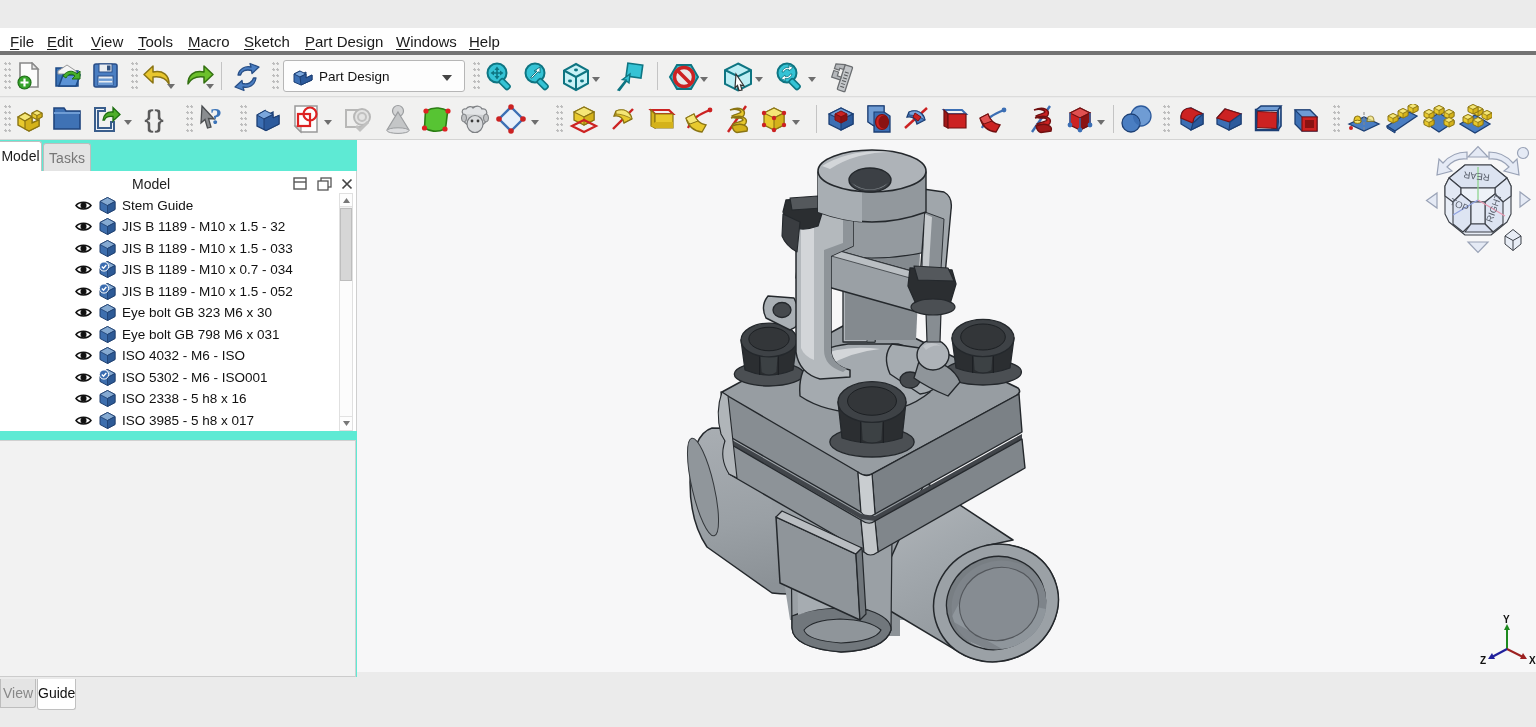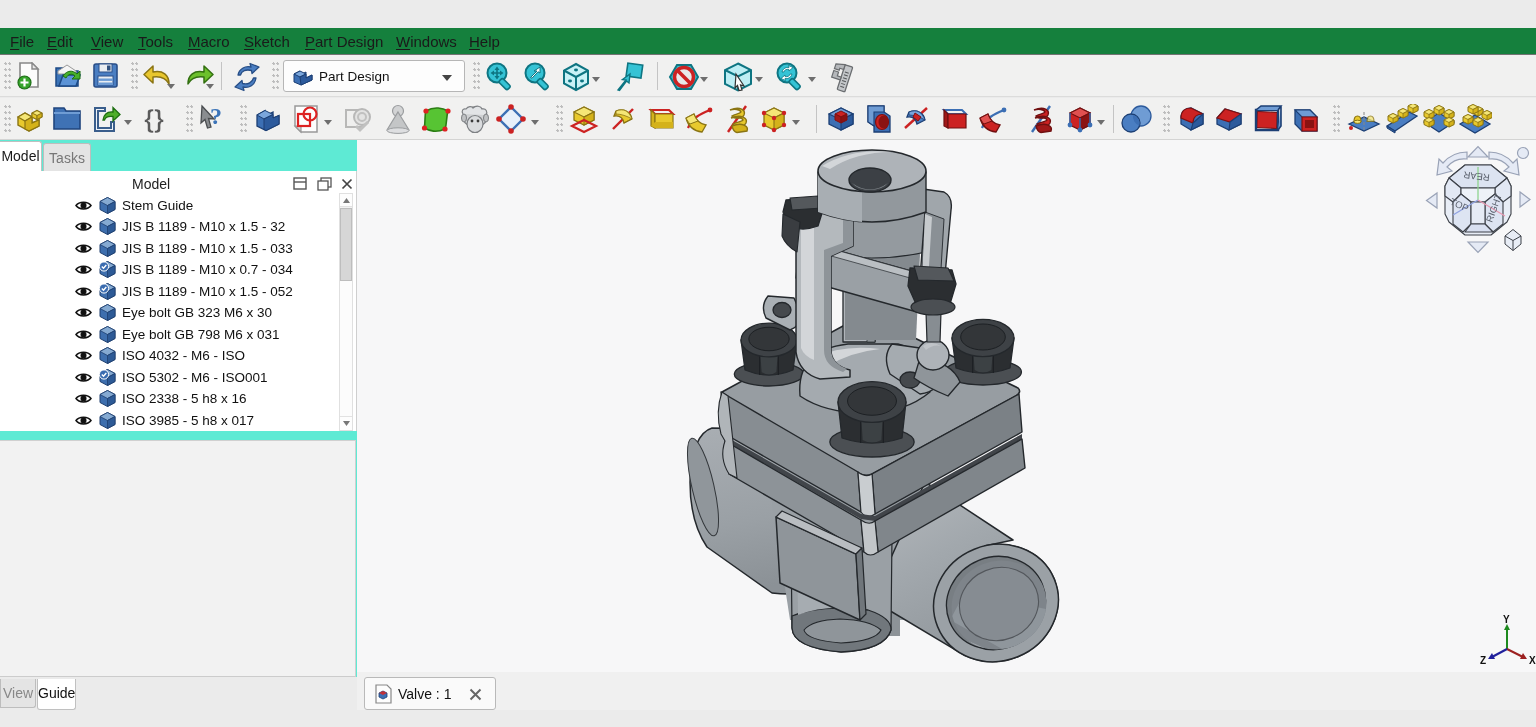--- a/index.html
+++ b/index.html
@@ -4,21 +4,21 @@
 <style>
 * { margin:0; padding:0; box-sizing:border-box; }
 html,body { width:1536px; height:727px; overflow:hidden; font-family:"Liberation Sans", sans-serif; }
 #app { position:relative; width:1536px; height:727px; background:#ebebeb; }
 
 #titlebar { position:absolute; left:0; top:0; width:1536px; height:28px; background:#f4f7fa; border-bottom:1px solid #e3e6e9; }
 #titlebar .title { position:absolute; left:25px; top:6px; font-size:14px; color:#1a1a1a; }
 #fclogo { position:absolute; left:11px; top:4px; }
 .winbtn { position:absolute; top:0; width:44px; height:28px; }
 
-#menubar { position:absolute; left:0; top:28px; width:1536px; height:27px; background:#15803d; border-bottom:1px solid #737373; }
+#menubar { position:absolute; left:0; top:28px; width:1536px; height:27px; background:#ffffff; border-bottom:4px solid #737373; }
 #menubar span.mi { position:absolute; top:5px; font-size:15px; color:#1a1a1a; }
 #menubar u { text-decoration:underline; text-underline-offset:2px; }
 
 #tb1 { position:absolute; left:0; top:55px; width:1536px; height:42px; background:#f1f1f0; border-bottom:1px solid #dcdcdb; }
 #tb2 { position:absolute; left:0; top:98px; width:1536px; height:42px; background:#f1f1f0; border-bottom:1px solid #d4d4d3; }
 .grip { position:absolute; width:7px; height:28px; top:7px;
  background-image:radial-gradient(circle at 1.6px 1.6px,#bdbdbd 1.2px,transparent 1.4px);
  background-size:4px 6px; }
 .tsep { position:absolute; width:1px; height:28px; top:7px; background:#c4c4c4; }
 .ico { position:absolute; top:7px; }
@@ -781,33 +781,20 @@
           </svg>
       </div>
     </div>
     <div id="proppanel"></div>
     <div id="btabs">
       <div class="btab" id="tab-view">View</div>
       <div class="btab" id="tab-data">Guide</div>
     </div>
   </div>
 
-  <div id="mdibar">
-    <div id="mditab">
-        <svg style="position:absolute;left:10px;top:6px" width="17" height="20" viewBox="0 0 17 20">
-<path d="M1 1 L12 1 L16 5 L16 19 L1 19 z" fill="#fdfdfd" stroke="#888" stroke-width="1.2"></path>
-<path d="M4 9 L8 7 L12 9 L12 13 L8 15 L4 13 z" fill="#3c6fb4" stroke="#1c3f74" stroke-width="0.8"></path>
-<path d="M4 9 L8 11 L12 9 L8 7 z" fill="#c03038"></path>
-</svg>
-      <span class="txt">Valve : 1</span>
-      <svg style="position:absolute;left:103px;top:9px" width="15" height="15" viewBox="0 0 15 15">
-          <path d="M2.5 2.5 L12.5 12.5 M12.5 2.5 L2.5 12.5" stroke="#666" stroke-width="2"></path>
-        </svg>
-    </div>
-  </div>
   <div id="reportbar">
     <span class="rt">Report view</span>
       <svg style="position:absolute;left:1117px;top:8px" width="62" height="10" viewBox="0 0 62 10">
 <rect x="1" y="1" width="11" height="9" fill="none" stroke="#666" stroke-width="1.4"></rect>
 <line x1="1" y1="4.5" x2="12" y2="4.5" stroke="#666" stroke-width="1.4"></line>
 <rect x="27" y="2.5" width="8" height="7.5" fill="none" stroke="#666" stroke-width="1.3"></rect>
 <path d="M29 2.5 L29 0.5 L37 0.5 L37 8 L35 8" fill="none" stroke="#666" stroke-width="1.3"></path>
 <path d="M50 1.5 L59 10 M59 1.5 L50 10" stroke="#666" stroke-width="1.6"></path>
 </svg>
   </div>

